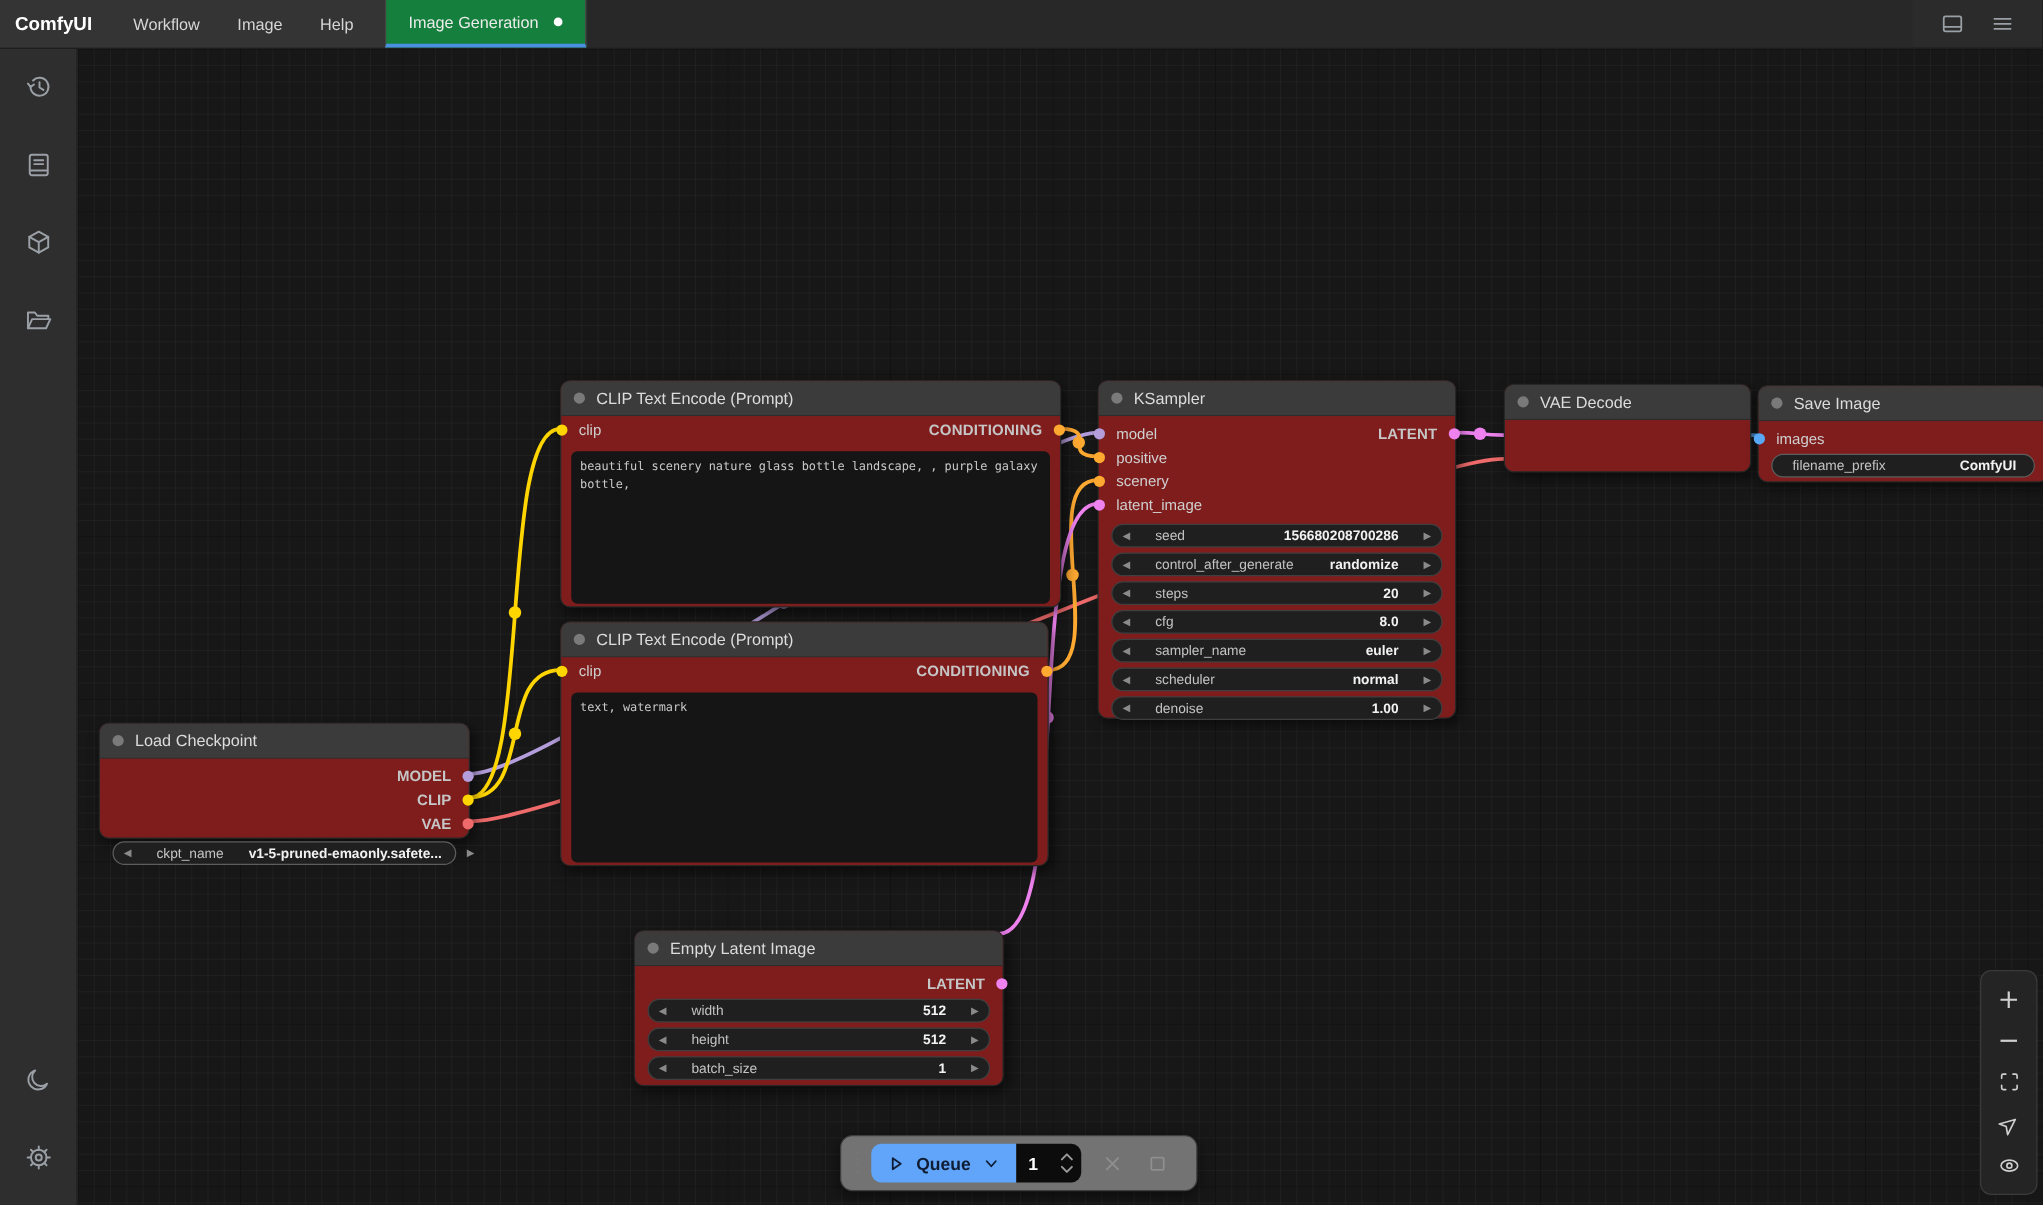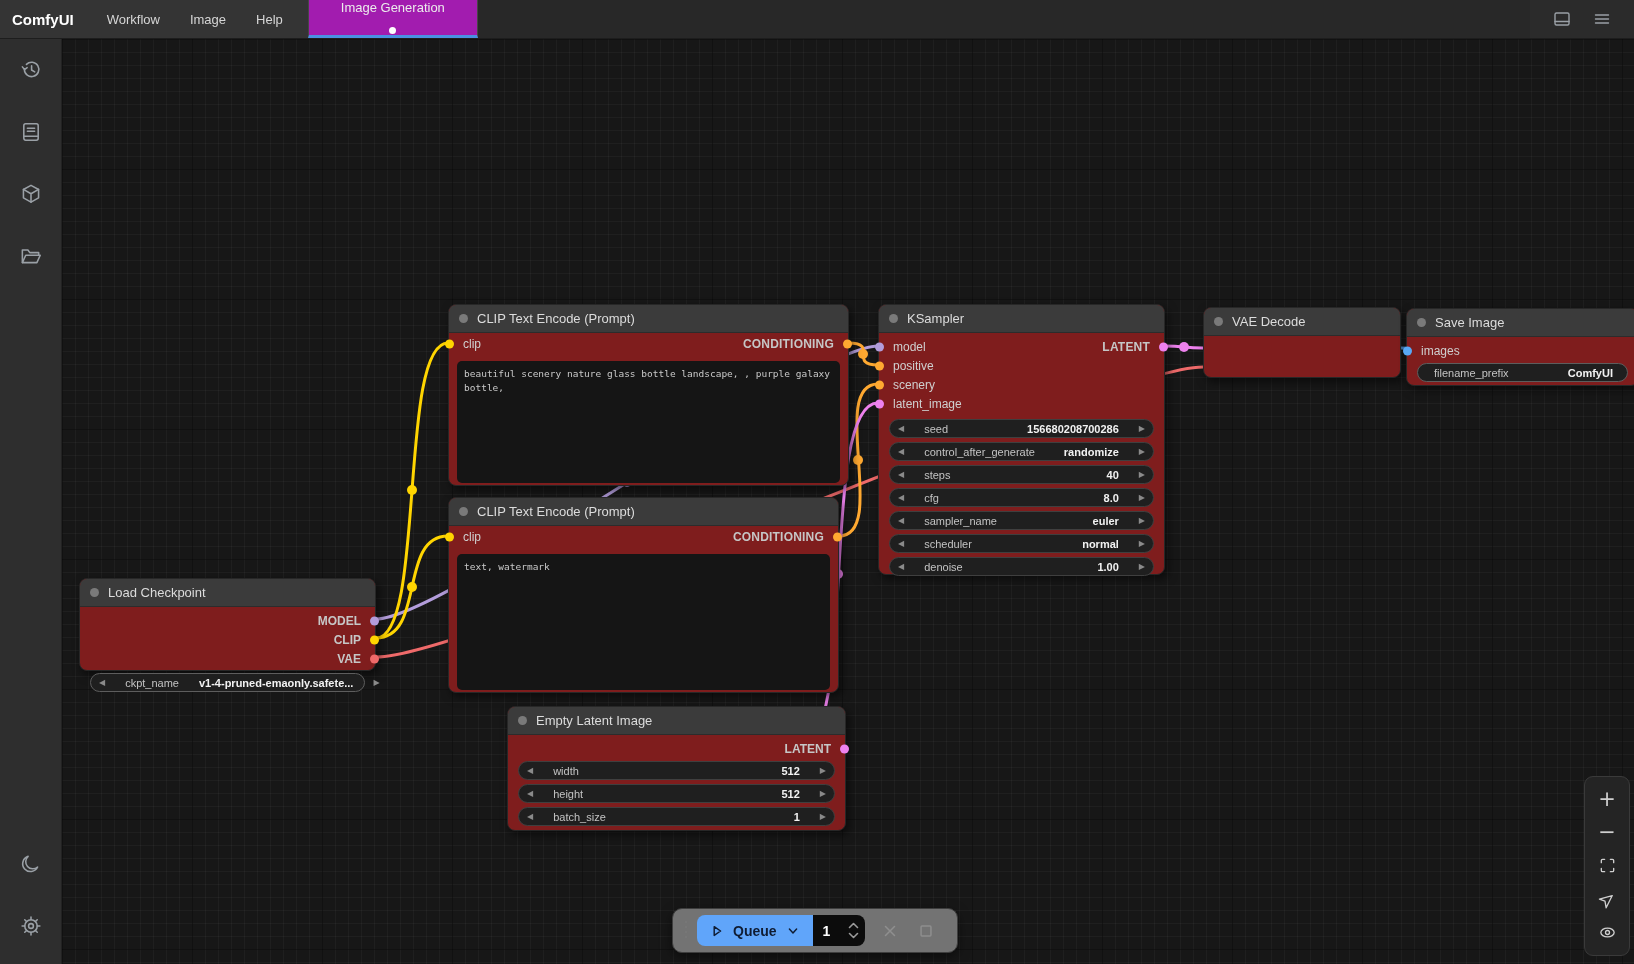--- a/index.html
+++ b/index.html
@@ -4,21 +4,21 @@
 <style>
   html,body{margin:0;padding:0;width:1634px;height:964px;overflow:hidden;
     background:#161616;font-family:"Liberation Sans",sans-serif;
     -webkit-font-smoothing:antialiased;}
   
   .topbar{position:absolute;left:0;top:0;width:1634px;height:39px;background:#2b2b2b;z-index:10;display:flex;align-items:stretch;border-bottom:1px solid #1d1d1d;box-sizing:border-box;}
   .menus{display:flex;align-items:center;background:#343434;padding:0 10px 0 12px;height:100%;}
   .logo{color:#fff;font-weight:bold;font-size:15px;margin-right:18px;}
   .menu-item{color:#d6d6d6;font-size:13px;padding:0 15px;cursor:default;}
   .tabstrip{flex:1;display:flex;align-items:stretch;background:#282828;}
-  .tab{display:flex;align-items:center;gap:12px;padding:0 32px;background:#a21caf;border-left:1px solid #464646;border-right:1px solid #464646;border-bottom:3px solid #4a90e2;box-sizing:border-box;flex-direction:column;}
+  .tab{display:flex;align-items:center;gap:12px;padding:0 18px;background:#15803d;border-left:1px solid #464646;border-right:1px solid #464646;border-bottom:3px solid #4a90e2;box-sizing:border-box;}
   .tab-label{color:#ececec;font-size:13px;}
   .tab-dot{width:7px;height:7px;border-radius:50%;background:#fff;}
   .topbar-icons{display:flex;align-items:center;gap:20px;padding:0 22px;}
   .ticon{width:20px;height:20px;display:block;}
   .ticon *{stroke:#9aa0a6;stroke-width:1.4;fill:none;stroke-linecap:round;stroke-linejoin:round;}
   
   .sidebar{position:absolute;left:0;top:39px;width:62px;bottom:0;background:#2e2e2e;z-index:9;display:flex;flex-direction:column;align-items:center;border-right:1px solid #222;box-sizing:border-box;}
   .sb-icon{width:24px;height:24px;margin:19px 0;cursor:pointer;}
   .sb-icon *{stroke:#9aa0a6;stroke-width:1.3;fill:none;stroke-linecap:round;stroke-linejoin:round;}
   .sb-spacer{flex:1;}
@@ -169,21 +169,21 @@
       <span class="slbl outonly">CLIP</span>
       <span class="dot out c-clip"></span>
     </div>
     <div class="srow">
       <span class="slbl outonly">VAE</span>
       <span class="dot out c-vae"></span>
     </div>
     <div class="pill lightb" style="margin-top:5px">
       <span class="arr">◀</span>
       <span class="wname">ckpt_name</span>
-      <span class="wval grow">v1-4-pruned-emaonly.safete...</span>
+      <span class="wval grow">v1-5-pruned-emaonly.safete...</span>
       <span class="arr">▶</span>
     </div>
   </div>
 </div>
 
 <div class="node" style="left:448px;top:304px;width:401px;height:182px">
   <div class="nhead">
     <span class="hdot"></span>
     <span class="ntitle">CLIP Text Encode (Prompt)</span>
   </div>
@@ -247,21 +247,21 @@
     </div>
     <div class="pill">
       <span class="arr">◀</span>
       <span class="wname grow">control_after_generate</span>
       <span class="wval">randomize</span>
       <span class="arr">▶</span>
     </div>
     <div class="pill">
       <span class="arr">◀</span>
       <span class="wname grow">steps</span>
-      <span class="wval">40</span>
+      <span class="wval">20</span>
       <span class="arr">▶</span>
     </div>
     <div class="pill">
       <span class="arr">◀</span>
       <span class="wname grow">cfg</span>
       <span class="wval">8.0</span>
       <span class="arr">▶</span>
     </div>
     <div class="pill">
       <span class="arr">◀</span>
@@ -301,21 +301,21 @@
       <span class="dot in c-image"></span>
       <span class="slbl">images</span>
     </div>
     <div class="pill lightb" style="margin-top:3px">
       <span class="wname grow" style="padding-left:8px">filename_prefix</span>
       <span class="wval" style="padding-right:6px">ComfyUI</span>
     </div>
   </div>
 </div>
 
-<div class="node" style="left:507px;top:706px;width:339px;height:125px">
+<div class="node" style="left:507px;top:744px;width:296px;height:125px">
   <div class="nhead">
     <span class="hdot"></span>
     <span class="ntitle">Empty Latent Image</span>
   </div>
   <div class="nbody">
     <div class="srow">
       <span class="slbl outonly">LATENT</span>
       <span class="dot out c-latent"></span>
     </div>
     <div style="height:3px"></div>

